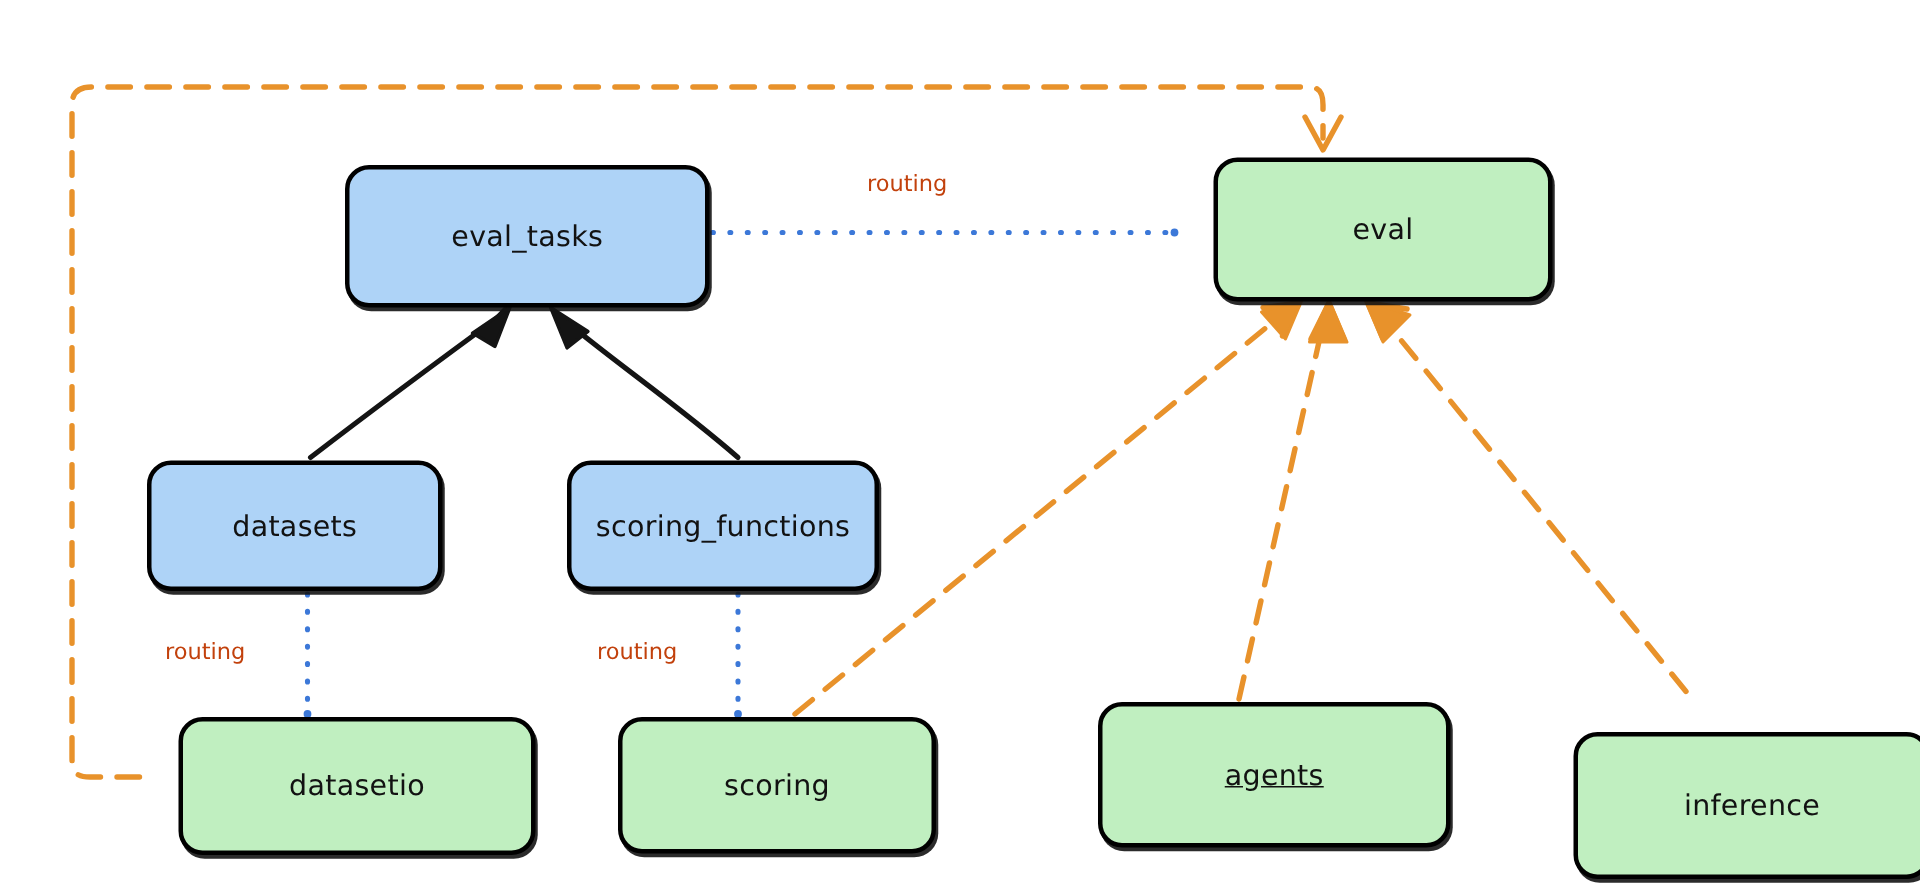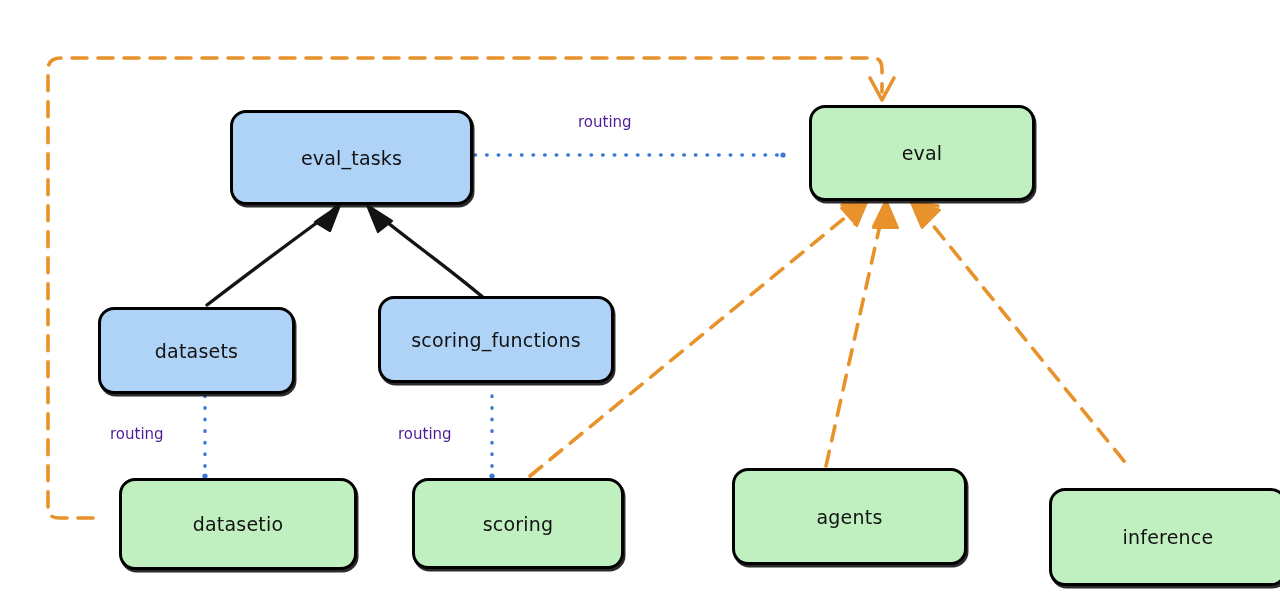--- a/index.html
+++ b/index.html
@@ -36,21 +36,21 @@
     font-family: "DejaVu Sans", sans-serif;
     font-size: 19px;
     color: #121212;
     letter-spacing: 0.2px;
     box-shadow: 1.5px 2.5px 0 rgba(20,20,20,0.9);
   }
   .node.blue  { background: #aed3f7; }
   .node.green { background: #c0efc0; margin-left: 24px; }
   .edge-label {
     position: absolute;
-    color: #4c1d95;
+    color: #c2410c;
     font-family: "DejaVu Sans", sans-serif;
     font-size: 15px;
     white-space: nowrap;
   }
 </style>
 </head>
 <body>
 
 <div id="canvas">
 
@@ -114,33 +114,33 @@
   </div>
 
   <div class="node green" style="left:785px; top:105px; width:226px; height:96px;">
     <span>eval</span>
   </div>
 
   <div class="node blue" style="left:98px; top:307px; width:197px; height:87px;">
     <span>datasets</span>
   </div>
 
-  <div class="node blue" style="left:378px; top:296px; width:236px; height:87px;">
+  <div class="node blue" style="left:378px; top:307px; width:208px; height:87px;">
     <span>scoring_functions</span>
   </div>
 
   <div class="node green" style="left:95px; top:478px; width:238px; height:92px;">
     <span>datasetio</span>
   </div>
 
   <div class="node green" style="left:388px; top:478px; width:212px; height:91px;">
     <span>scoring</span>
   </div>
 
-  <div class="node green" style="left:708px; top:468px; width:235px; height:97px;">
+  <div class="node green" style="left:708px; top:468px; width:235px; height:97px;text-decoration:underline;">
     <span>agents</span>
   </div>
 
   <div class="node green" style="left:1025px; top:488px; width:238px; height:98px;">
     <span>inference</span>
   </div>
 
   <div class="edge-label" style="left:578px; top:113px;">routing</div>
 
   <div class="edge-label" style="left:110px; top:425px;">routing</div>

